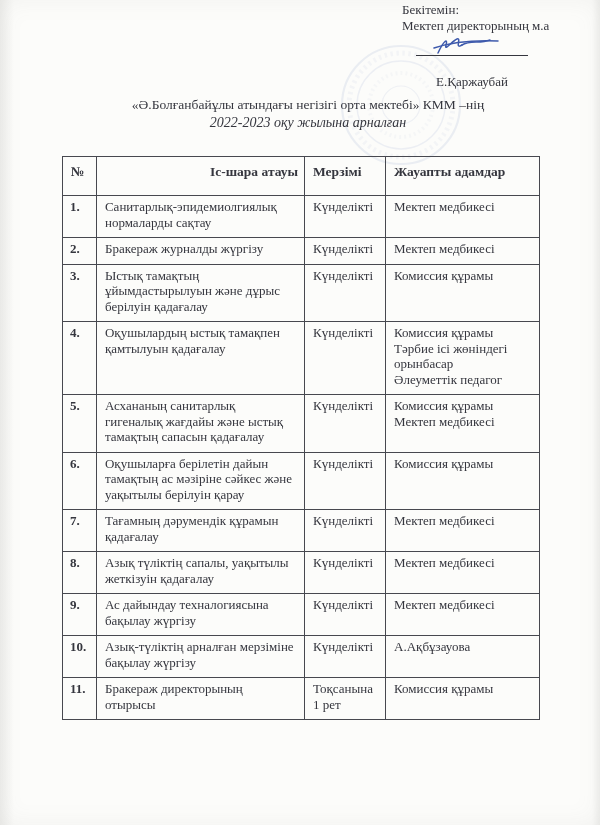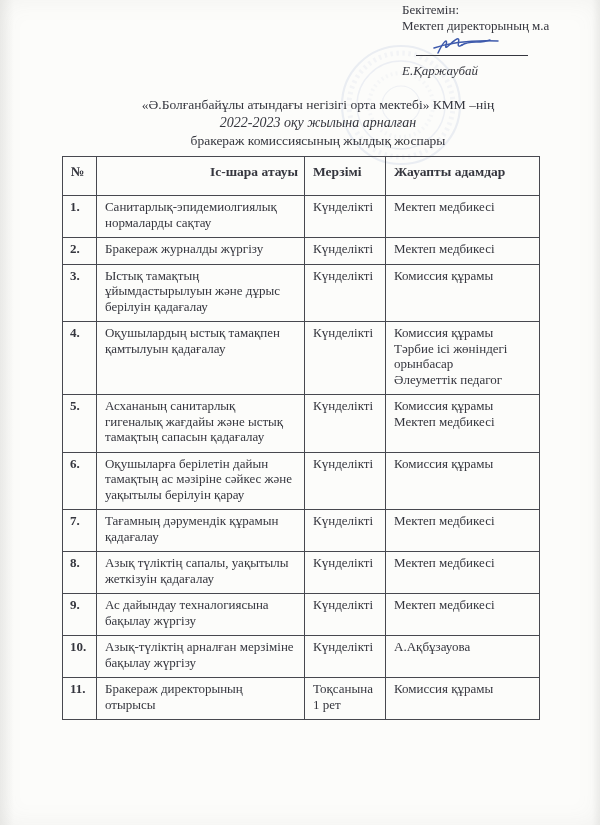--- a/index.html
+++ b/index.html
@@ -57,27 +57,27 @@
     position: relative;
     width: 112px; height: 21px;
     margin: 1px 0 0 14px;
     border-bottom: 1.4px solid var(--ink, #35363e);
   }
   .sig-line svg {
     position: absolute; left: 16px; bottom: -5px;
   }
   .signer {
     width: 140px;
-    margin-top: 7px;
-    font-style: italic;
+    text-align: center;
+    margin-top: 18px;
   }
 
   
   .title {
-    position: absolute; left: 63px; top: 96px; width: 510px;
+    position: absolute; left: 53px; top: 96px; width: 510px;
     text-align: center;
     font-size: 13.5px; line-height: 18px;
   }
   .title .line2 { font-style: italic; font-size: 14px; }
   .title .underlined { text-underline-offset: 2px; }
 
   
   table.plan {
     position: absolute; left: 62px; top: 156px;
     width: 478px;
@@ -135,21 +135,20 @@
           <path d="M30 13 C 38 8, 48 12, 58 8"></path>
         </g>
       </svg>
     </div>
     <div class="signer">Е.Қаржаубай</div>
   </div>
 
   <div class="title">
     <div>«Ә.Болғанбайұлы атындағы негізігі орта мектебі» КММ –нің</div>
     <div class="line2"><span class="underlined">2022-2023</span><span> оқу жылына арналған</span></div>
-    <div>бракераж комиссиясының жылдық жоспары</div>
   </div>
 
   <table class="plan">
     <colgroup>
       <col class="c-num">
         <col class="c-act">
         <col class="c-term">
         <col class="c-resp">
     </colgroup>
     <thead>

